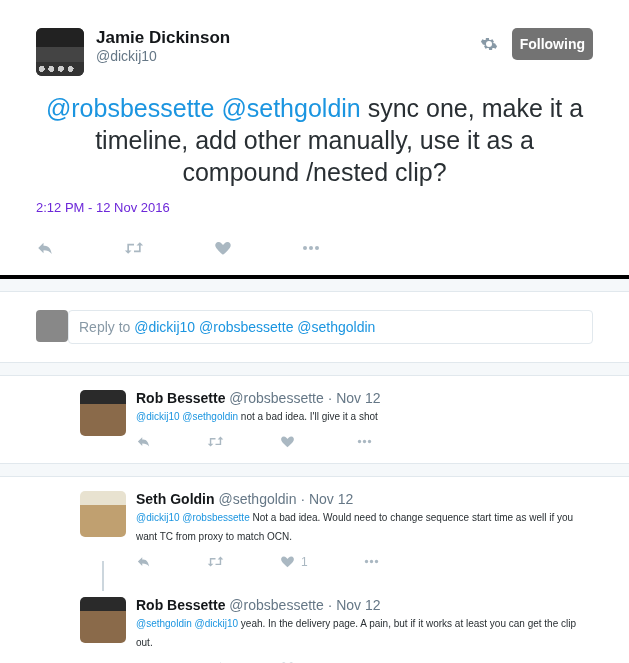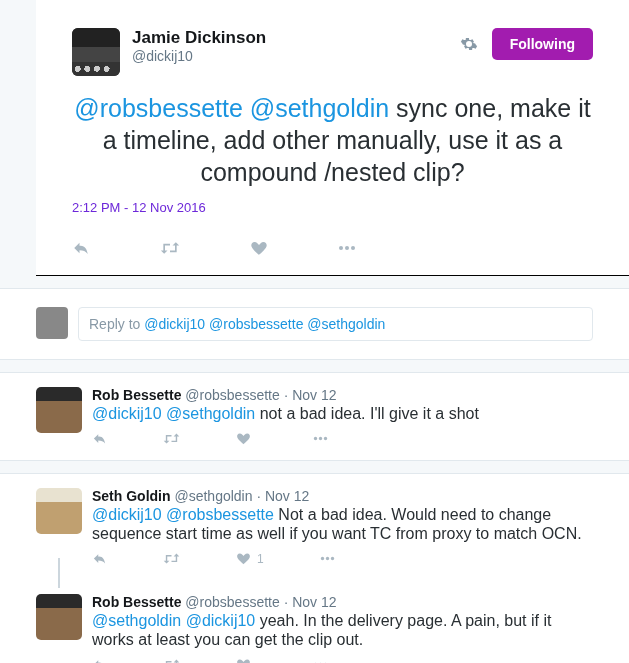--- a/index.html
+++ b/index.html
@@ -1,48 +1,48 @@
 <!DOCTYPE html>
 <html><head>
 <meta charset="utf-8">
 <style>
   * { box-sizing: border-box; margin: 0; padding: 0; }
   body { font-family: "Helvetica Neue", Helvetica, Arial, sans-serif; background: #f5f8fa; color: #292f33; width: 629px; }
-  .main-tweet { background: #fff; padding: 28px 36px 0 36px; border-bottom: 1px solid #000000; margin-left: 36px; }
+  .main-tweet { background: #fff; padding: 28px 36px 0 36px; border-bottom: 4px solid #000000; }
   .header-row { display: flex; align-items: flex-start; }
   .avatar-main { width: 48px; height: 48px; border-radius: 6px; background: #3a3a3a; margin-right: 12px; flex:0 0 48px; position:relative; overflow:hidden;}
   .avatar-main::before { content:""; position:absolute; inset:0; background: radial-gradient(circle at 12% 85%, #ccc 3px, transparent 3px), radial-gradient(circle at 32% 85%, #ccc 3px, transparent 3px), radial-gradient(circle at 52% 85%, #ccc 3px, transparent 3px), radial-gradient(circle at 72% 85%, #ccc 3px, transparent 3px), linear-gradient(#222 0 40%, #444 40% 70%, #333 70% 100%); }
   .name-block { flex: 1; }
   .display-name { font-size: 17px; font-weight: bold; color: #14171a; }
   .handle { font-size: 14px; color: #657786; }
   .header-right { display:flex; align-items:center; gap:14px;}
   .gear-btn { color:#8899a6; cursor:pointer; }
-  .follow-btn { background:#a21caf; color:#fff; font-size:14px; font-weight:bold; padding:8px 18px; border-radius:5px; border:none; cursor:pointer;}
+  .follow-btn { background:#737373; color:#fff; font-size:14px; font-weight:bold; padding:8px 8px; border-radius:5px; border:none; cursor:pointer;}
   .tweet-text { font-size: 25px; line-height: 32px; color:#292f33; margin: 16px 0 12px 0; font-weight:300;text-align:center;}
   .tweet-text .mention { color:#1b95e0; }
   .timestamp { color:#6d28d9; font-size:13px; margin-bottom:14px;}
   .actions { display:flex; gap:70px; padding:10px 0 18px 0; }
   .action { color:#aab8c2; cursor:pointer; display:flex; align-items:center; gap:6px; font-size:13px;}
-  .reply-box-wrap { background:#fff; padding:18px 36px; border-top:1px solid #e1e8ed; border-bottom:1px solid #e1e8ed; display:flex; gap:10px; margin-top:12px;}
+  .reply-box-wrap { background:#fff; padding:18px 36px; border-top:1px solid #e1e8ed; border-bottom:1px solid #e1e8ed; display:flex; margin-top:12px;}
   .reply-avatar { width:32px; height:32px; border-radius:4px; background:#888; flex:0 0 32px;}
   .reply-input-box { flex:1; border:1px solid #e1e8ed; border-radius:4px; padding:8px 10px; font-size:14px; color:#8899a6; background:#fff;}
   .reply-input-box .mention{ color:#1b95e0;}
   .thread { background:#fff; margin-top:12px; border-top:1px solid #e1e8ed; border-bottom:1px solid #e1e8ed;}
-  .reply-tweet { display:flex; padding:14px 36px 4px 36px;  position:relative;}
+  .reply-tweet { display:flex; padding:14px 36px 4px 36px;  position:relative;margin-left:44px;}
   .reply-tweet + .reply-tweet::before{ content:""; position:absolute; left:58px; top:-22px; width:2px; height:30px; background:#ccd6dd;}
   .reply-tweet.no-line::before{display:none;}
   .reply-avatar-sm { width:46px; height:46px; border-radius:5px; background:#666; flex:0 0 46px; margin-right:10px;}
   .av-rob { background: linear-gradient(#2a2a2a 0 30%, #8a6a4a 30% 100%);}
   .av-seth { background: linear-gradient(#e8e2d0 0 30%, #c0a070 30% 100%);}
   .reply-body { flex:1; }
   .reply-head { font-size:14px; }
   .reply-name { font-weight:bold; color:#14171a;}
   .reply-handle { color:#657786;}
   .reply-date { color:#657786;}
-  .reply-text { font-size:16px; color:#292f33; line-height:19px; margin-top:1px;}
+  .reply-text { font-size:10px; color:#292f33; line-height:19px; margin-top:1px;}
   .reply-text .mention{ color:#1b95e0;}
   .reply-actions { display:flex; gap:56px; padding:8px 0 10px 0;}
   .reply-actions .action { font-size:12px;}
   .single { background:#fff; margin-top:12px; border-top:1px solid #e1e8ed; border-bottom:1px solid #e1e8ed;}
   svg { display:block;}
   .like-count{color:#aab8c2;}
 </style>
 </head>
 <body>
 

